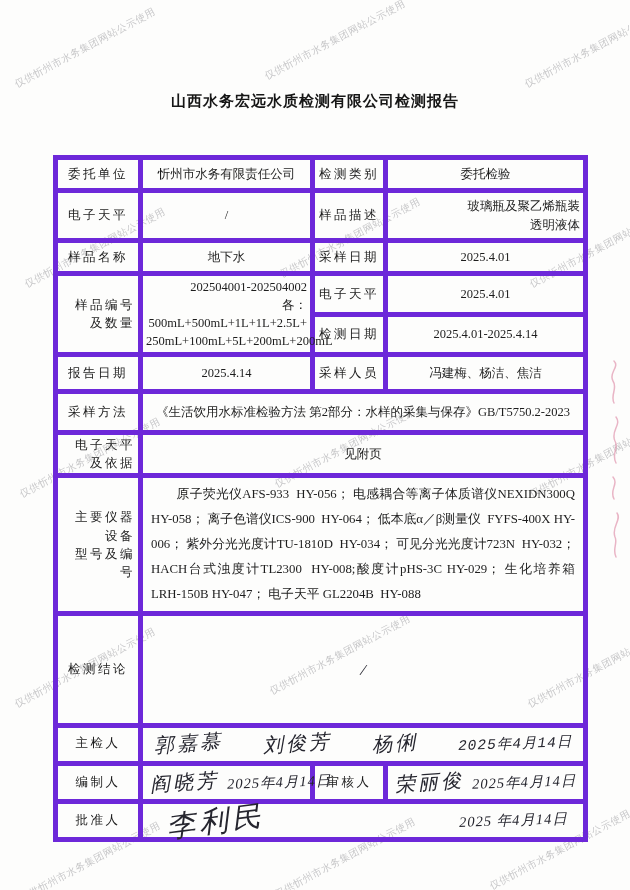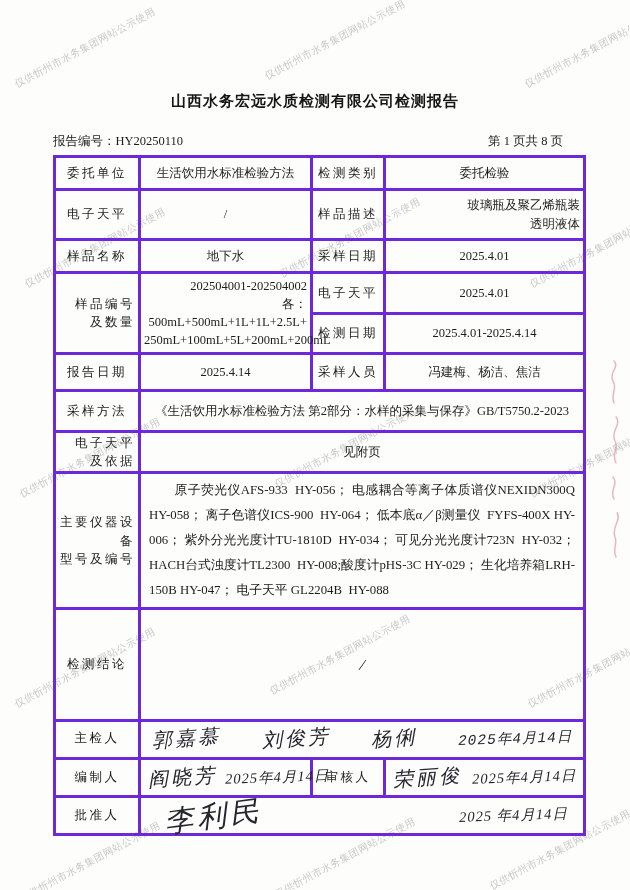--- a/index.html
+++ b/index.html
@@ -45,21 +45,21 @@
     position:absolute;top:133px;left:53px;width:510px;
     display:flex;justify-content:space-between;font-size:12.5px;
   }
 
   table.report{
     position:absolute;top:155px;left:53px;width:530px;
     border-collapse:collapse;table-layout:fixed;
     background:transparent;
   }
   td{
-    border:3px solid #6d28d9;
+    border:5px solid #6d28d9;
     text-align:center;vertical-align:middle;
     font-size:12.5px;line-height:1.45;padding:1px 3px;
     overflow:visible;
   }
   .lab{letter-spacing:2.5px;}
   .pre{white-space:pre-line;text-align:right;}
   .just{
     text-align:justify;text-indent:2em;white-space:pre-wrap;
     padding:4px 8px 4px 8px;line-height:1.95;font-size:12.8px;
   }
@@ -99,36 +99,32 @@
   <span class="wm">仅供忻州市水务集团网站公示使用</span>
   <span class="wm">仅供忻州市水务集团网站公示使用</span>
   <span class="wm">仅供忻州市水务集团网站公示使用</span>
   <span class="wm">仅供忻州市水务集团网站公示使用</span>
   <span class="wm">仅供忻州市水务集团网站公示使用</span>
   <span class="wm">仅供忻州市水务集团网站公示使用</span>
   <span class="wm">仅供忻州市水务集团网站公示使用</span>
 
   <h1 class="title">山西水务宏远水质检测有限公司检测报告</h1>
 
-  <div class="meta">
-    <span>报告编号：HY20250110</span>
-    <span>第 1 页共 8 页</span>
-  </div>
 
   <table class="report">
     <colgroup>
       <col style="width:85px">
         <col style="width:172px">
         <col style="width:73px">
         <col style="width:200px">
     </colgroup>
     <tbody>
         <tr class="r1">
       <td class="lab">委托单位</td>
-      <td>生活饮用水标准检验方法</td>
+      <td>忻州市水务有限责任公司</td>
       <td class="lab">检测类别</td>
       <td>委托检验</td>
     </tr>
     <tr class="r2">
       <td class="lab">电子天平</td>
       <td>/</td>
       <td class="lab">样品描述</td>
       <td class="pre">玻璃瓶及聚乙烯瓶装
 透明液体</td>
     </tr>

